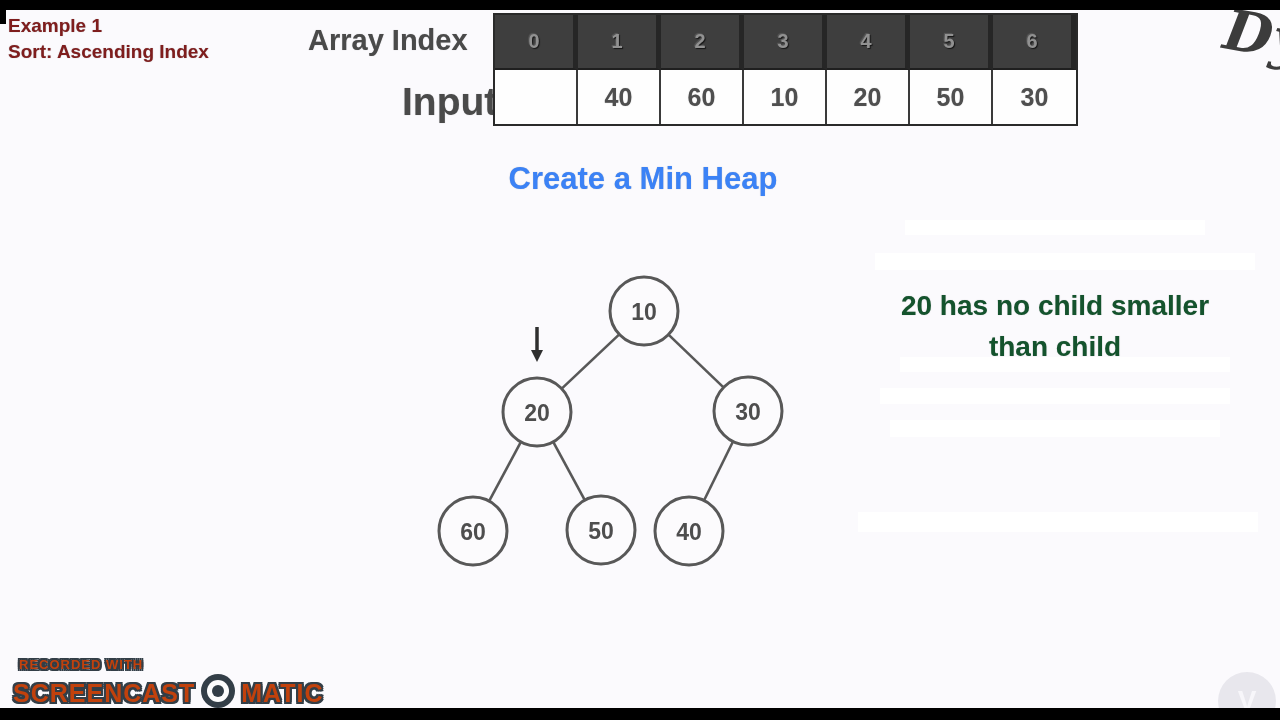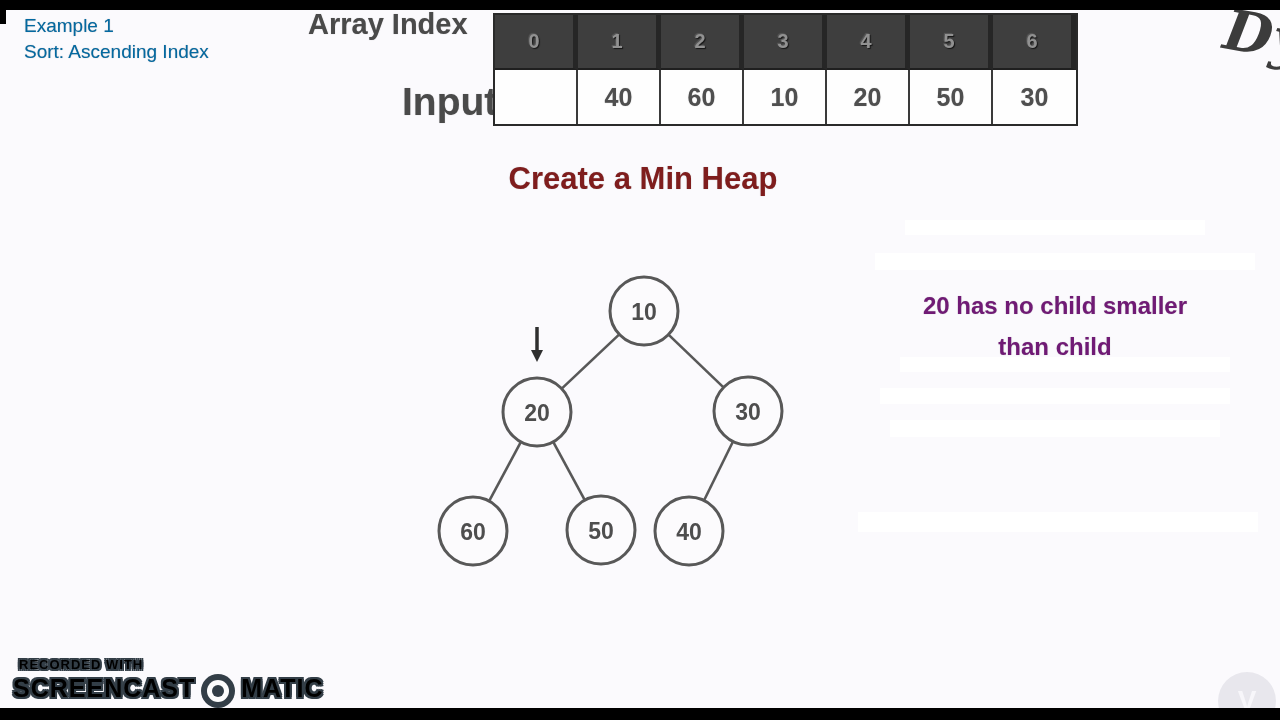--- a/index.html
+++ b/index.html
@@ -8,46 +8,46 @@
   .frame {
     position:relative; width:1280px; height:720px;
     background:#fbfafd; overflow:hidden;
   }
   
   .bar-top { position:absolute; left:0; top:0; width:1280px; height:10px; background:#000; z-index:30; }
   .bar-bottom { position:absolute; left:0; top:708px; width:1280px; height:12px; background:#000; z-index:30; }
   .corner-notch { position:absolute; left:0; top:0; width:6px; height:24px; background:#000; z-index:30; }
 
   
-  .example-block { position:absolute; left:24px; top:13px; color:#0369a1; font-weight:normal;
+  .example-block { position:absolute; left:8px; top:13px; color:#7f1d1d; font-weight:bold;
     font-size:19px; line-height:26px; text-shadow:0 0 1px rgba(60,60,60,.4); }
 
   
   .tbl-label { position:absolute; color:#4a4a4a; font-weight:bold; text-shadow:0 0 1px rgba(70,70,70,.35); }
-  .lbl-array-index { left:308px; top:8px; font-size:29px;text-align:center; }
+  .lbl-array-index { left:308px; top:24px; font-size:29px;text-align:center; }
   .lbl-input { left:402px; top:80px; font-size:39px; }
   .array-table { position:absolute; left:493px; top:13px; display:grid;
     grid-template-columns:repeat(7,83px); grid-template-rows:55px 54px;
     border:2px solid #2a2a2a; }
   .idx-cell { background:#3e3e3e; border-right:5px solid #262626; border-bottom:2px solid #1f1f1f;
     display:flex; align-items:center; justify-content:center;
     color:#919191; font-weight:bold; font-size:20px;
     text-shadow:1px 1px 1px #161616, -1px -1px 1px #5a5a5a; }
   .idx-cell:last-of-type, .in-cell:last-of-type { border-right:none; }
   .in-cell { background:#fefefe; border-right:2px solid #3a3a3a;
     display:flex; align-items:center; justify-content:center;
     color:#4f4f4f; font-weight:bold; font-size:25px; text-shadow:0 0 1px rgba(70,70,70,.4); }
 
   
   .heading { position:absolute; left:473px; top:161px; width:340px; text-align:center;
-    font-size:31px; font-weight:bold; color:#7f1d1d; text-shadow:0 0 1px rgba(70,70,70,.35); }
+    font-size:31px; font-weight:bold; color:#3b82f6; text-shadow:0 0 1px rgba(70,70,70,.35); }
 
   
   .annotation { position:absolute; left:870px; top:285px; width:370px; text-align:center;
-    font-size:24px; line-height:41px; font-weight:bold; color:#701a75;
+    font-size:28px; line-height:41px; font-weight:bold; color:#14532d;
     text-shadow:0 0 1px rgba(70,70,70,.35); z-index:5; }
 
   
   .ghost { position:absolute; background:#ffffff; z-index:1; }
   .g1 { left:905px; top:220px; width:300px; height:15px; }
   .g2 { left:875px; top:253px; width:380px; height:17px; }
   .g3 { left:900px; top:357px; width:330px; height:15px; }
   .g4 { left:880px; top:388px; width:350px; height:16px; }
   .g5 { left:890px; top:420px; width:330px; height:17px; }
   .g6 { left:858px; top:512px; width:400px; height:20px; }
@@ -55,26 +55,26 @@
   
   .tree-svg { position:absolute; left:0; top:0; width:1280px; height:720px; z-index:4; }
 
   
   .signature { position:absolute; left:1224px; top:2px; font-family:"DejaVu Serif", serif;
     font-style:italic; font-weight:bold; font-size:56px; color:#3c3c3c;
     transform:rotate(10deg); z-index:6; }
 
   
   .wm { position:absolute; left:13px; top:657px; z-index:10; }
-  .wm-outline { color:#000000;
+  .wm-outline { color:#c2410c;
     text-shadow:-2px -2px 0 #333e47, 2px -2px 0 #333e47, -2px 2px 0 #333e47,
                  2px 2px 0 #333e47, 0 2px 0 #333e47, 0 -2px 0 #333e47,
                  2px 0 0 #333e47, -2px 0 0 #333e47; }
   .wm-line1 { font-size:13px; font-weight:bold; letter-spacing:1px; margin-left:6px; }
-  .wm-line2 { display:flex; align-items:flex-start; gap:6px; margin-top:2px; }
+  .wm-line2 { display:flex; align-items:flex-end; gap:6px; margin-top:2px; }
   .wm-brand { font-size:25px; font-weight:bold; letter-spacing:1px; }
   .wm-circle { width:34px; height:34px; border-radius:50%; background:#333e47;
     display:flex; align-items:center; justify-content:center; }
   .wm-circle-inner { width:22px; height:22px; border-radius:50%; background:#fdfdfd;
     display:flex; align-items:center; justify-content:center; }
   .wm-circle-dot { width:12px; height:12px; border-radius:50%; background:#333e47; }
 
   
   .corner-wm { position:absolute; left:1218px; top:672px; width:58px; height:58px;
     border-radius:50%; background:#e8e7ed; z-index:8;

